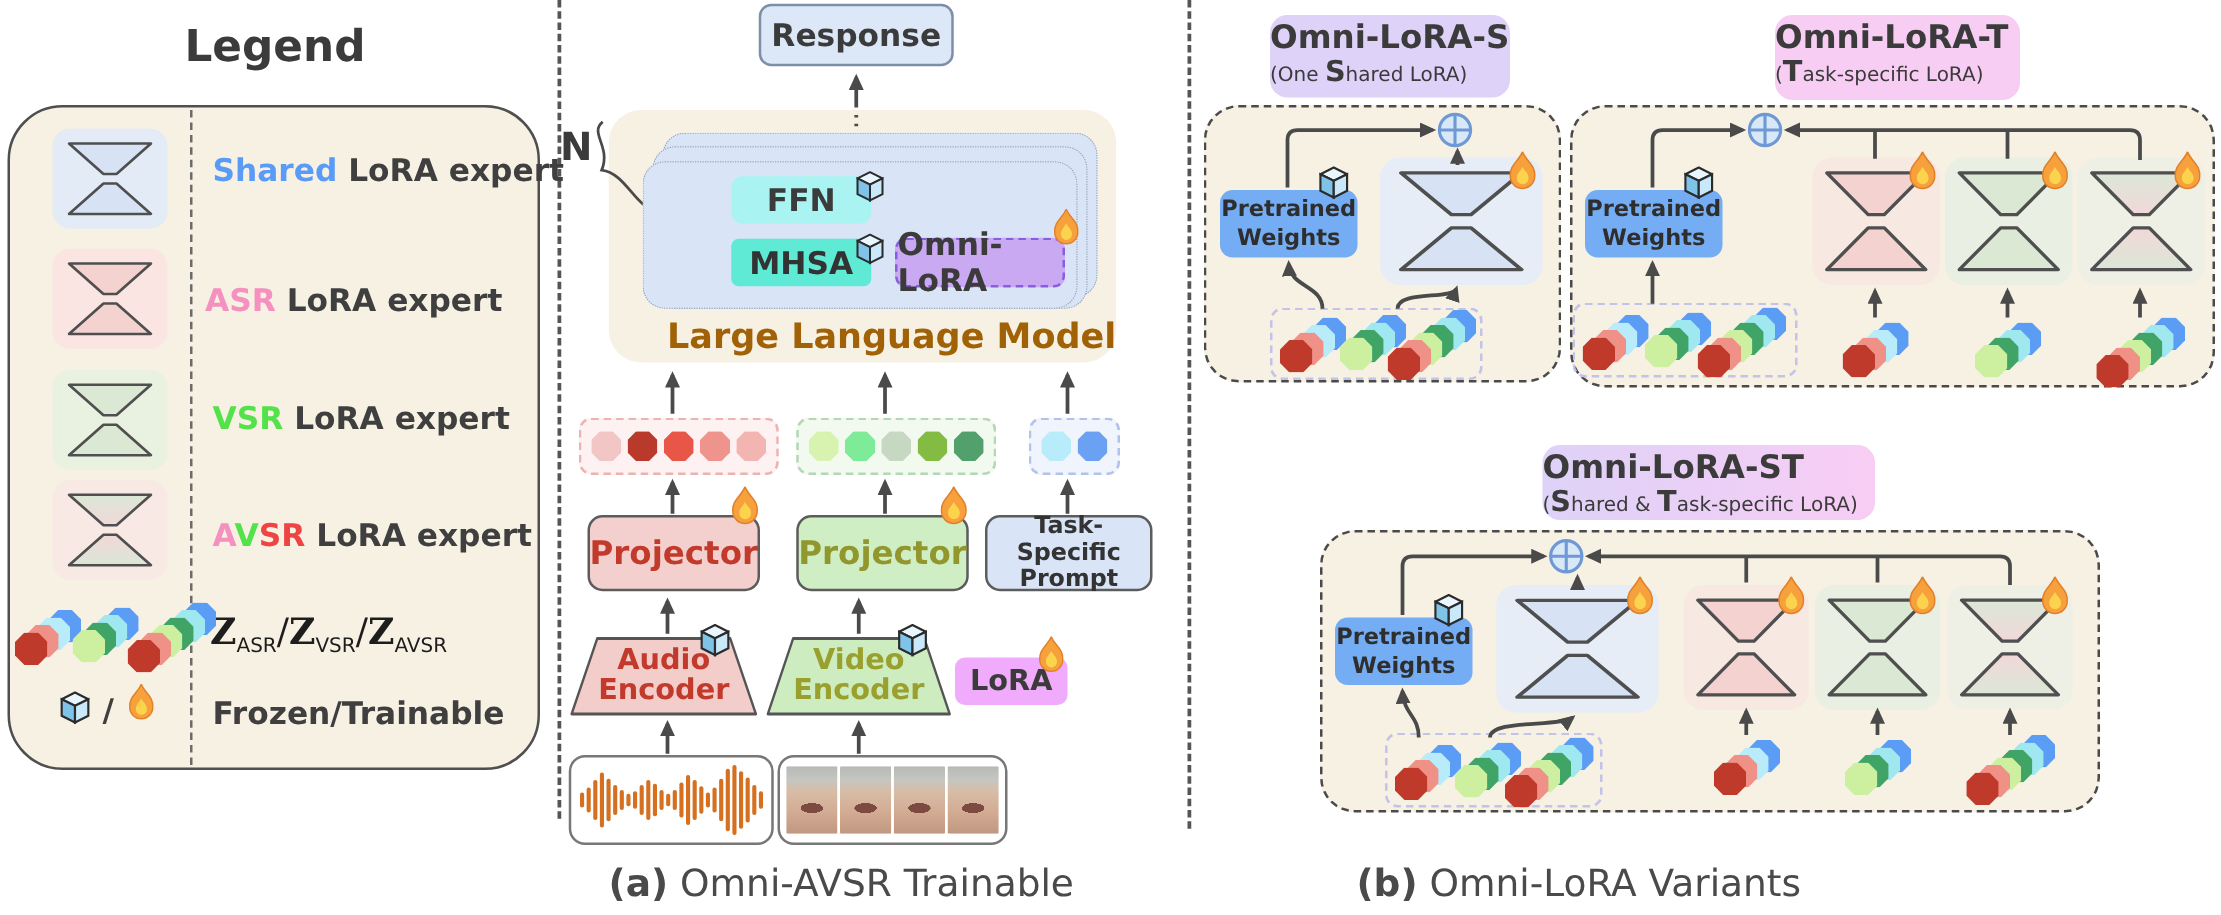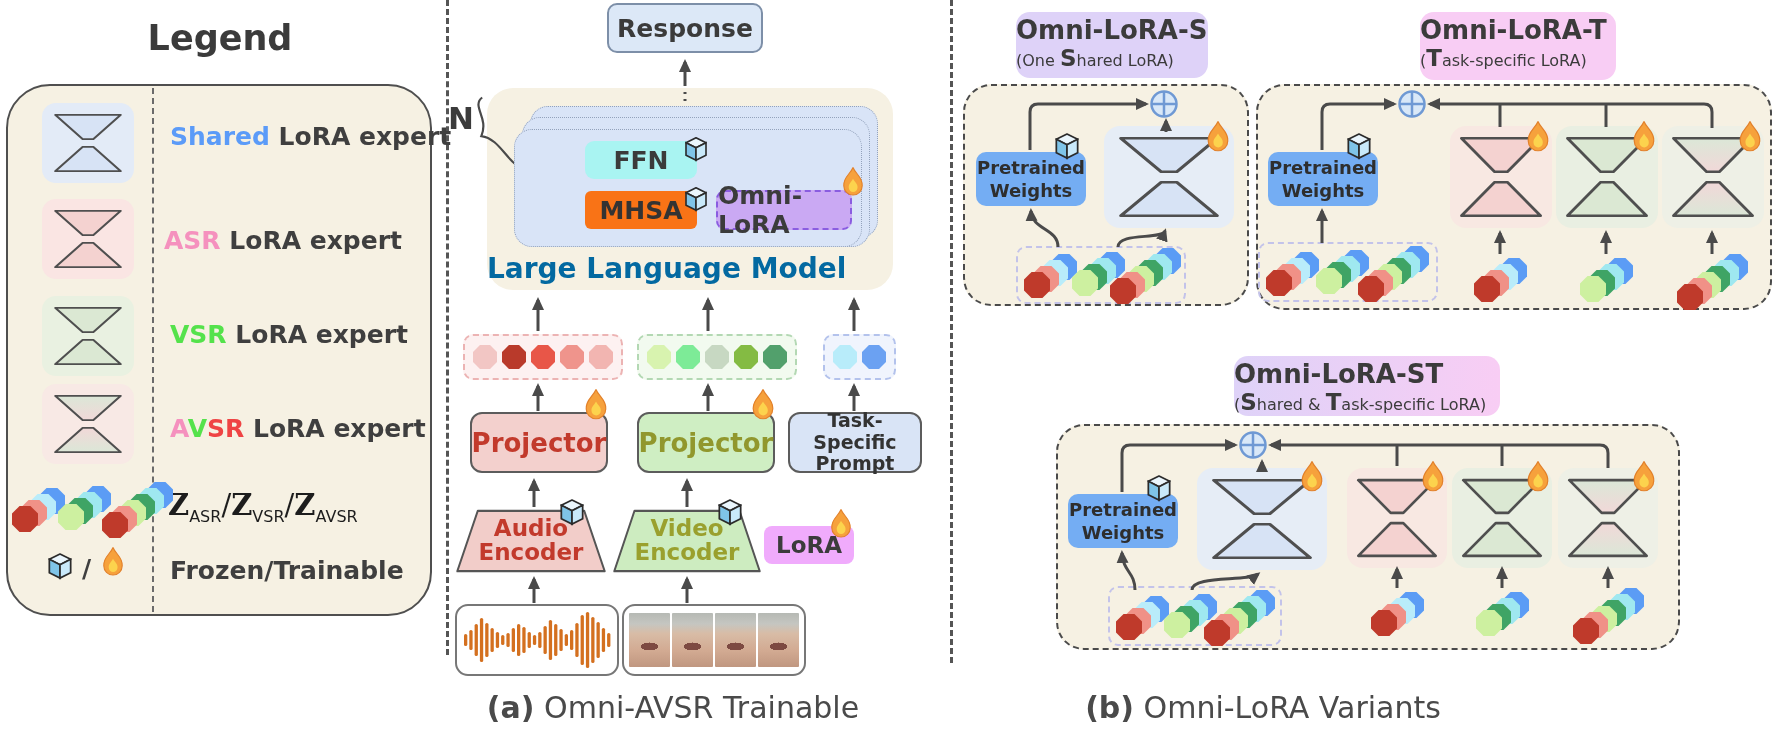--- a/index.html
+++ b/index.html
@@ -39,23 +39,23 @@
        clip-path:polygon(29% 0,71% 0,100% 29%,100% 71%,71% 100%,29% 100%,0 71%,0 29%);}
   .tr-audio{border:2px dashed #ecb3b3;background:#fdf1f1;}
   .tr-video{border:2px dashed #b3d8b3;background:#f2faef;}
   .tr-prompt{border:2px dashed #b3c2ec;background:#f0f4fd;}
   .tok-dash{border:2px dashed #c3c3ea;border-radius:10px;}
   
   .response{background:#dce8f7;border:2.5px solid #7d8fa8;border-radius:10px;font-size:25px;color:#3b3b3b;}
   .llm-outer{border-radius:26px;}
   .layer{background:#d9e4f7;border:1.5px dotted #93a2bb;border-radius:18px;box-sizing:border-box;}
   .ffn{background:#a9f4f2;border-radius:9px;font-size:25px;color:#3b3b3b;}
-  .mhsa{background:#f97316;border-radius:6px;font-size:25px;color:#333;}
+  .mhsa{background:#5eead4;border-radius:6px;font-size:25px;color:#333;}
   .omni{background:#caa9f3;border:2.5px dashed #8a5ce0;border-radius:9px;font-size:25px;color:#3b3b3b;}
-  .llm-label{font-size:28px;font-weight:bold;color:#0369a1;text-align:left;}
+  .llm-label{font-size:28px;font-weight:bold;color:#a16207;text-align:right;}
   .proj{border:2px solid #5c5c5c;font-size:26px;}
   .proj-a{background:#f3d0cd;color:#c23a2c;}
   .proj-v{background:#cfeec3;color:#91972d;}
   .prompt-box{background:#d9e4f6;border:2px solid #5c5c5c;font-size:19px;color:#333;line-height:1.15;text-align:center;}
   .trap-label{position:absolute;width:100%;text-align:center;font-weight:bold;font-size:23px;line-height:1.05;}
   .lora-sm{background:#f0abfc;border-radius:8px;font-size:23px;color:#3b3b3b;}
   .io-box{background:#fff;border:2px solid #777;border-radius:13px;display:flex;align-items:center;justify-content:center;}
   .frame{width:41px;height:54px;margin:0 1px;border-radius:1px;
      background:radial-gradient(ellipse 9px 4px at 50% 62%, #7d4a42 0 99%, transparent 100%),
                 linear-gradient(180deg,#b6b9b4 0%,#c5c6c1 20%,#d8bca6 38%,#d2aa92 70%,#c09780 100%);}

